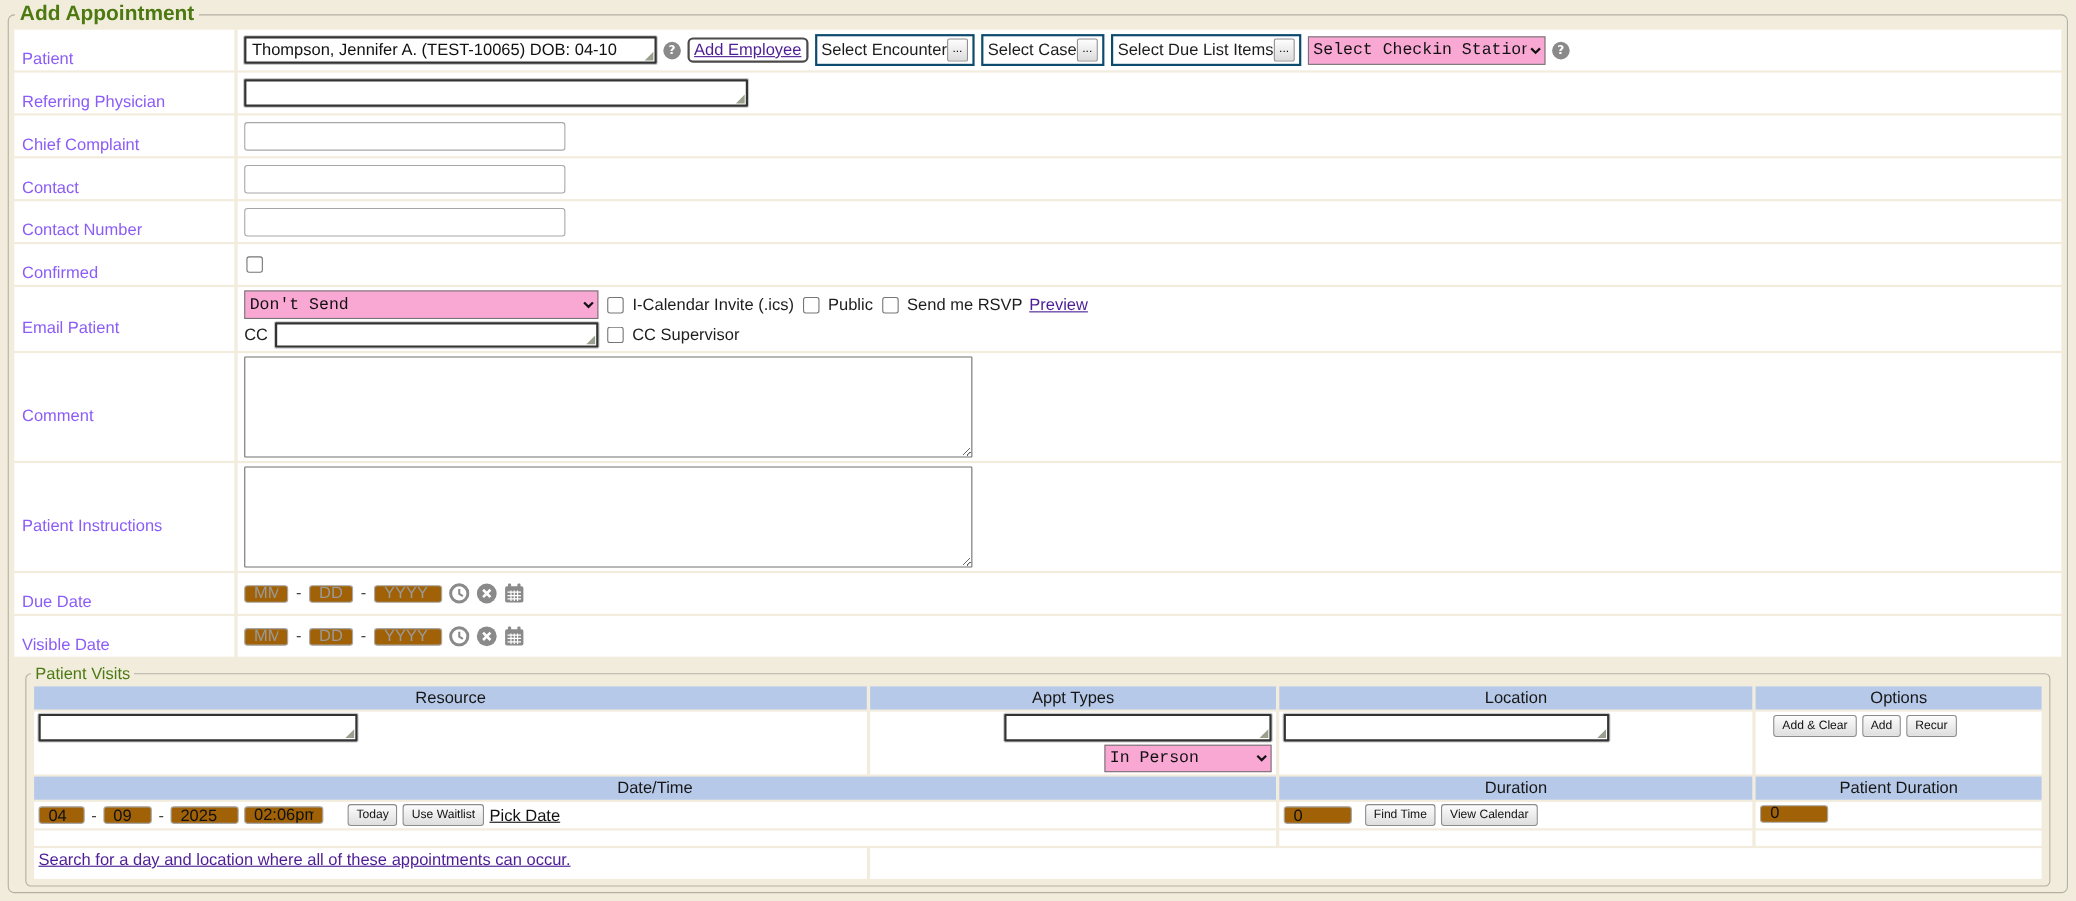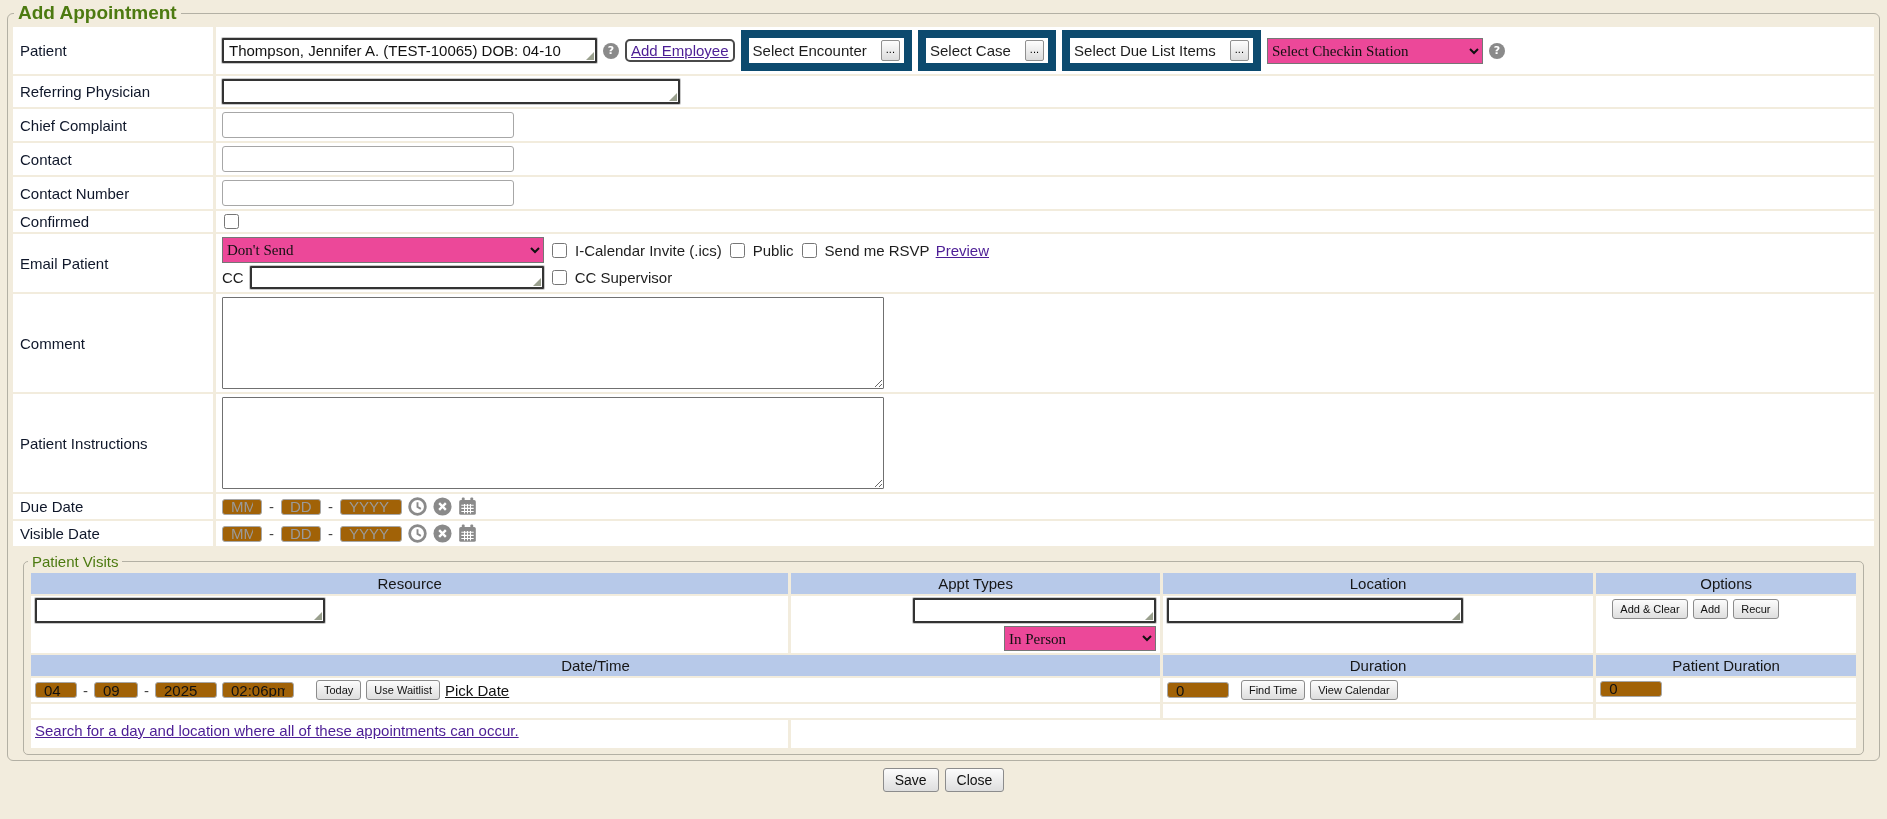--- a/index.html
+++ b/index.html
@@ -18,22 +18,22 @@
     padding:3px 5px 5px 5px;
   }
   fieldset.main > legend {
     font-size:19px; font-weight:bold;
     color:#4c7a10; padding:0 4px; margin-left:1px;
   }
   .frow { display:flex; margin-bottom:2px; }
   .flabel {
     width:200px; flex:0 0 200px; background:#fff;
     display:flex; align-items:center;
-    padding:2px 4px 2px 7px; margin-right:3px;
-    color:#0f172a;
+    padding:18px 4px 2px 7px; margin-right:3px;
+    color:#8b5cf6;
   }
   .fcontent {
     flex:1; background:#fff;
     display:flex; align-items:center; gap:6px;
     padding:3px 6px;
   }
   .fcontent.col { flex-direction:column; align-items:flex-start; gap:3px; }
   .subline { display:flex; align-items:center; gap:6px; }
 
   
@@ -57,29 +57,29 @@
     height:16px; padding:1px 8px; background:#a16207; text-align:left;
   }
   input.dateseg::placeholder { color:#9a9a9a; opacity:1; }
   textarea.box {
     width:662px; height:92px;
     border:1px solid #707070; border-radius:1px;
     background:#fff; resize:both;
     font-family:"Liberation Sans",sans-serif; font-size:15px;
   }
   select {
-    font-family:Liberation Serif, serif; font-size:15px;
-    height:26px; border:1px solid #767676; background:#ec4899; color:#111;
+    font-family:Liberation Mono, monospace; font-size:15px;
+    height:26px; border:1px solid #767676; background:#f9a8d4; color:#111;
   }
   input[type=checkbox] { width:15px; height:15px; margin:0 2px; }
 
   
   .group-box {
-    display:inline-flex; align-items:center; gap:14px;
-    border:8px solid #0c4a6e; background:#fff;
+    display:inline-flex; align-items:center; gap:0;
+    border:2px solid #0c4a6e; background:#fff;
     padding:2px 4px; white-space:nowrap;
   }
   .link-box {
     display:inline-block; border:2px solid #4a4a4a; border-radius:5px;
     padding:1px 4px; background:#fff;
   }
   a.plain { color:#4c1d95; text-decoration:underline; cursor:pointer; }
   .dots-btn {
     font-size:11px; line-height:1; padding:3px 4px 5px 4px;
     border:1px solid #8f8f8f; border-radius:2px;

